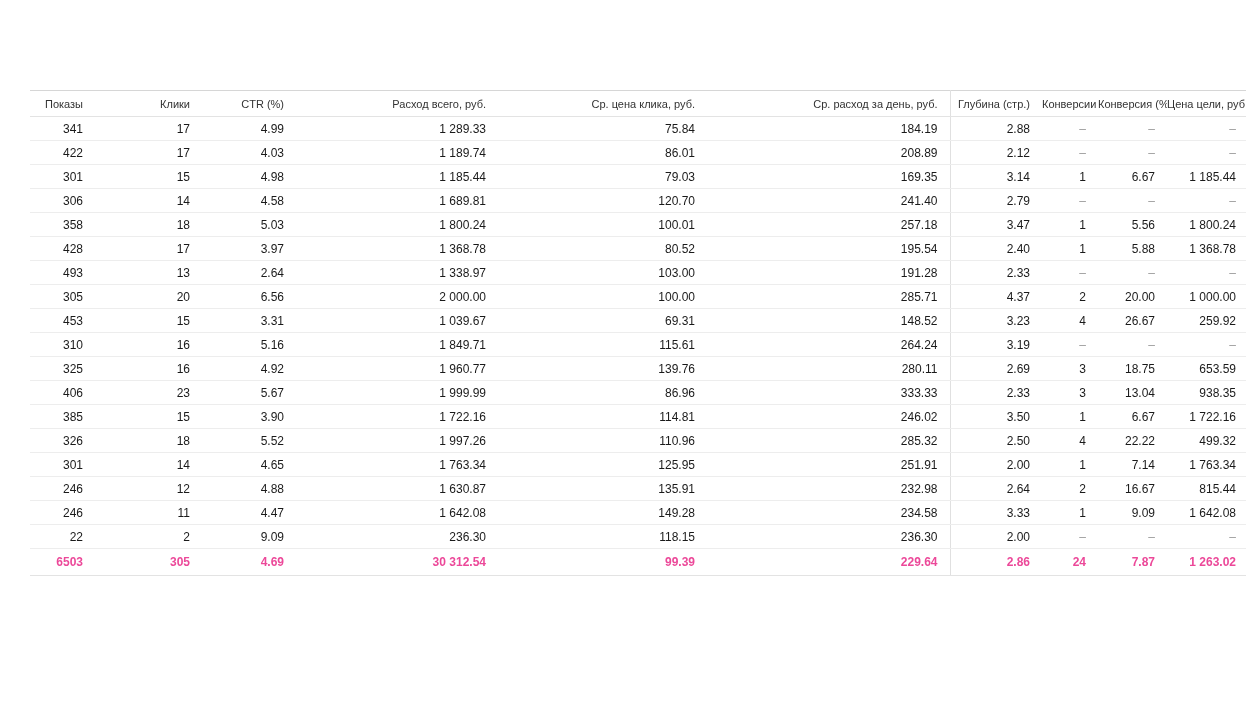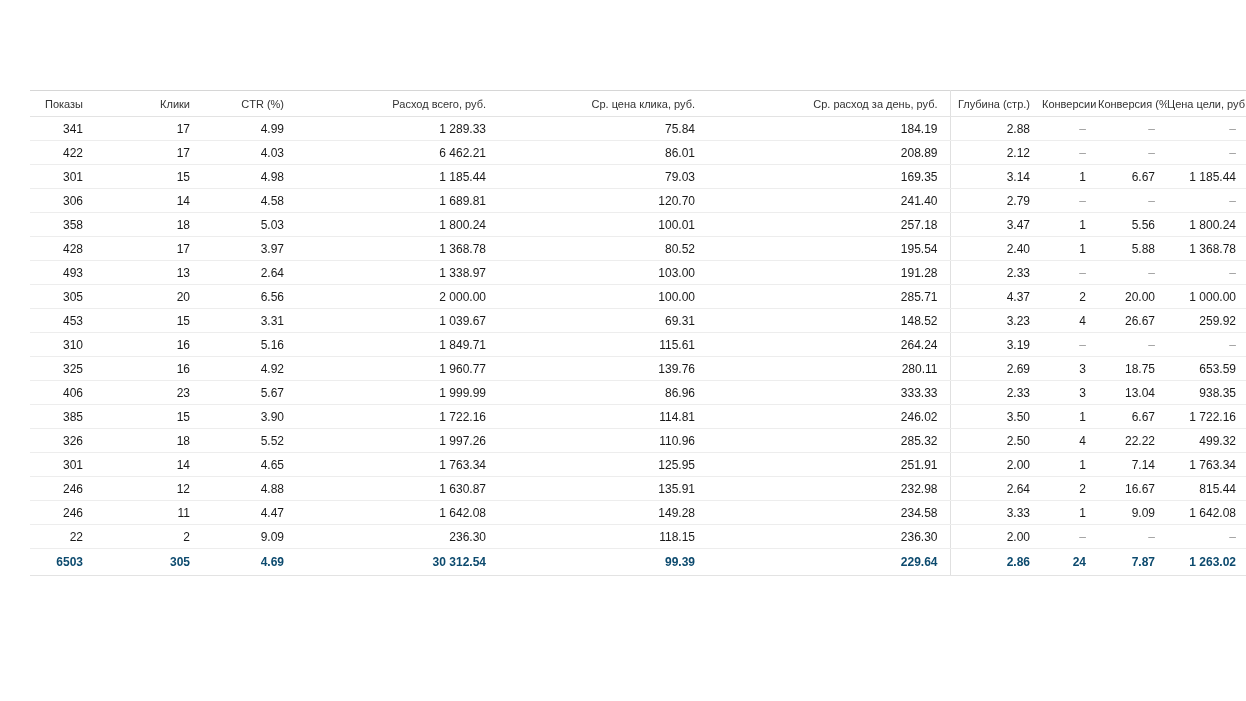--- a/index.html
+++ b/index.html
@@ -52,21 +52,21 @@
   }
   table.stats td.empty {
     color: #9b9b9b;
   }
   
   table.stats th.divider, table.stats td.divider {
     border-right: 1px solid #e0e0e0;
   }
   table.stats tr.totals td {
     font-weight: bold;
-    color: #0c4a6e;
+    color: #ec4899;
     height: 26px;
     border-top: 1px solid #e0e0e0;
     border-bottom: 1px solid #e3e3e3;
   }
 </style>
 </head>
 <body>
 
 <div class="page">
   <div class="report-wrap">
@@ -107,21 +107,21 @@
             <td class="divider">184.19</td>
             <td>2.88</td>
             <td class="empty">–</td>
             <td class="empty">–</td>
             <td class="empty">–</td>
           </tr>
           <tr>
             <td>422</td>
             <td>17</td>
             <td>4.03</td>
-            <td>6 462.21</td>
+            <td>1 189.74</td>
             <td>86.01</td>
             <td class="divider">208.89</td>
             <td>2.12</td>
             <td class="empty">–</td>
             <td class="empty">–</td>
             <td class="empty">–</td>
           </tr>
           <tr>
             <td>301</td>
             <td>15</td>

